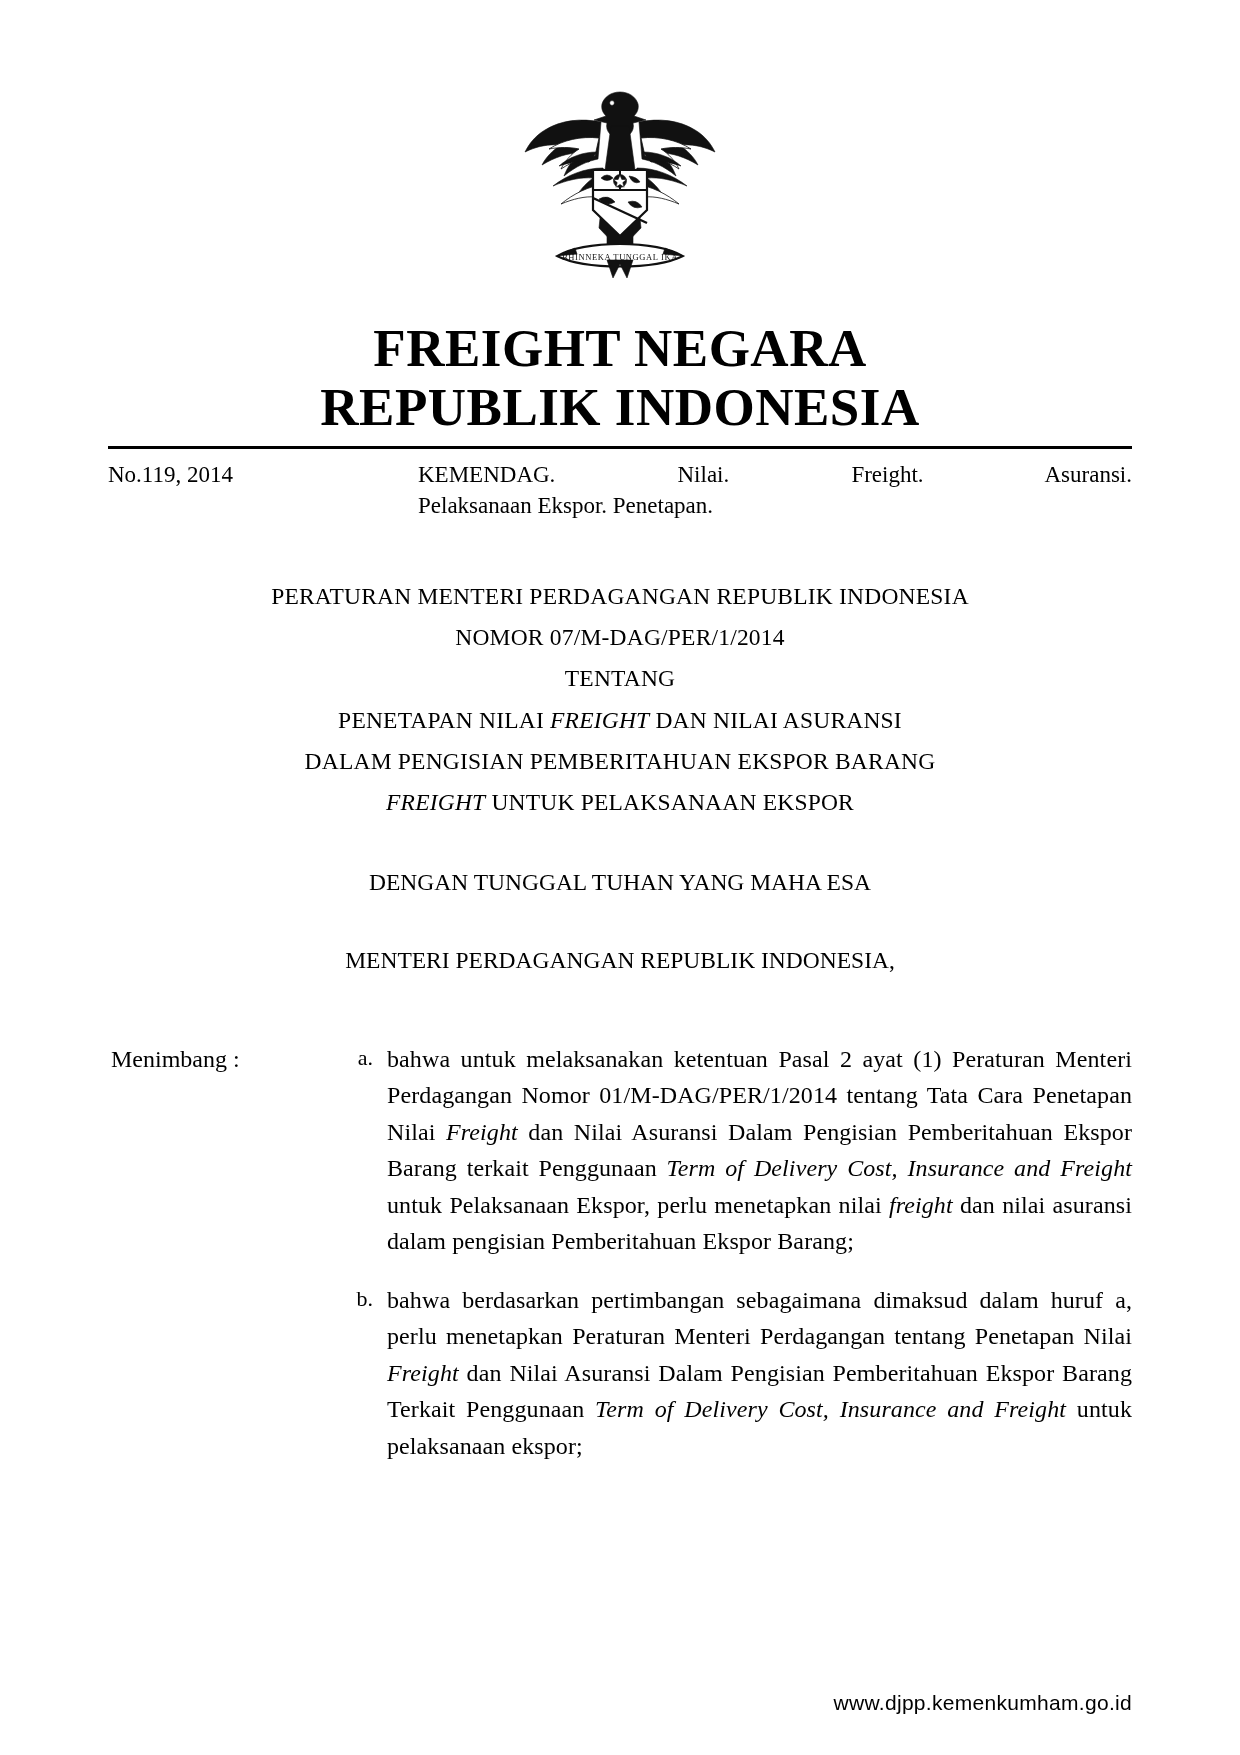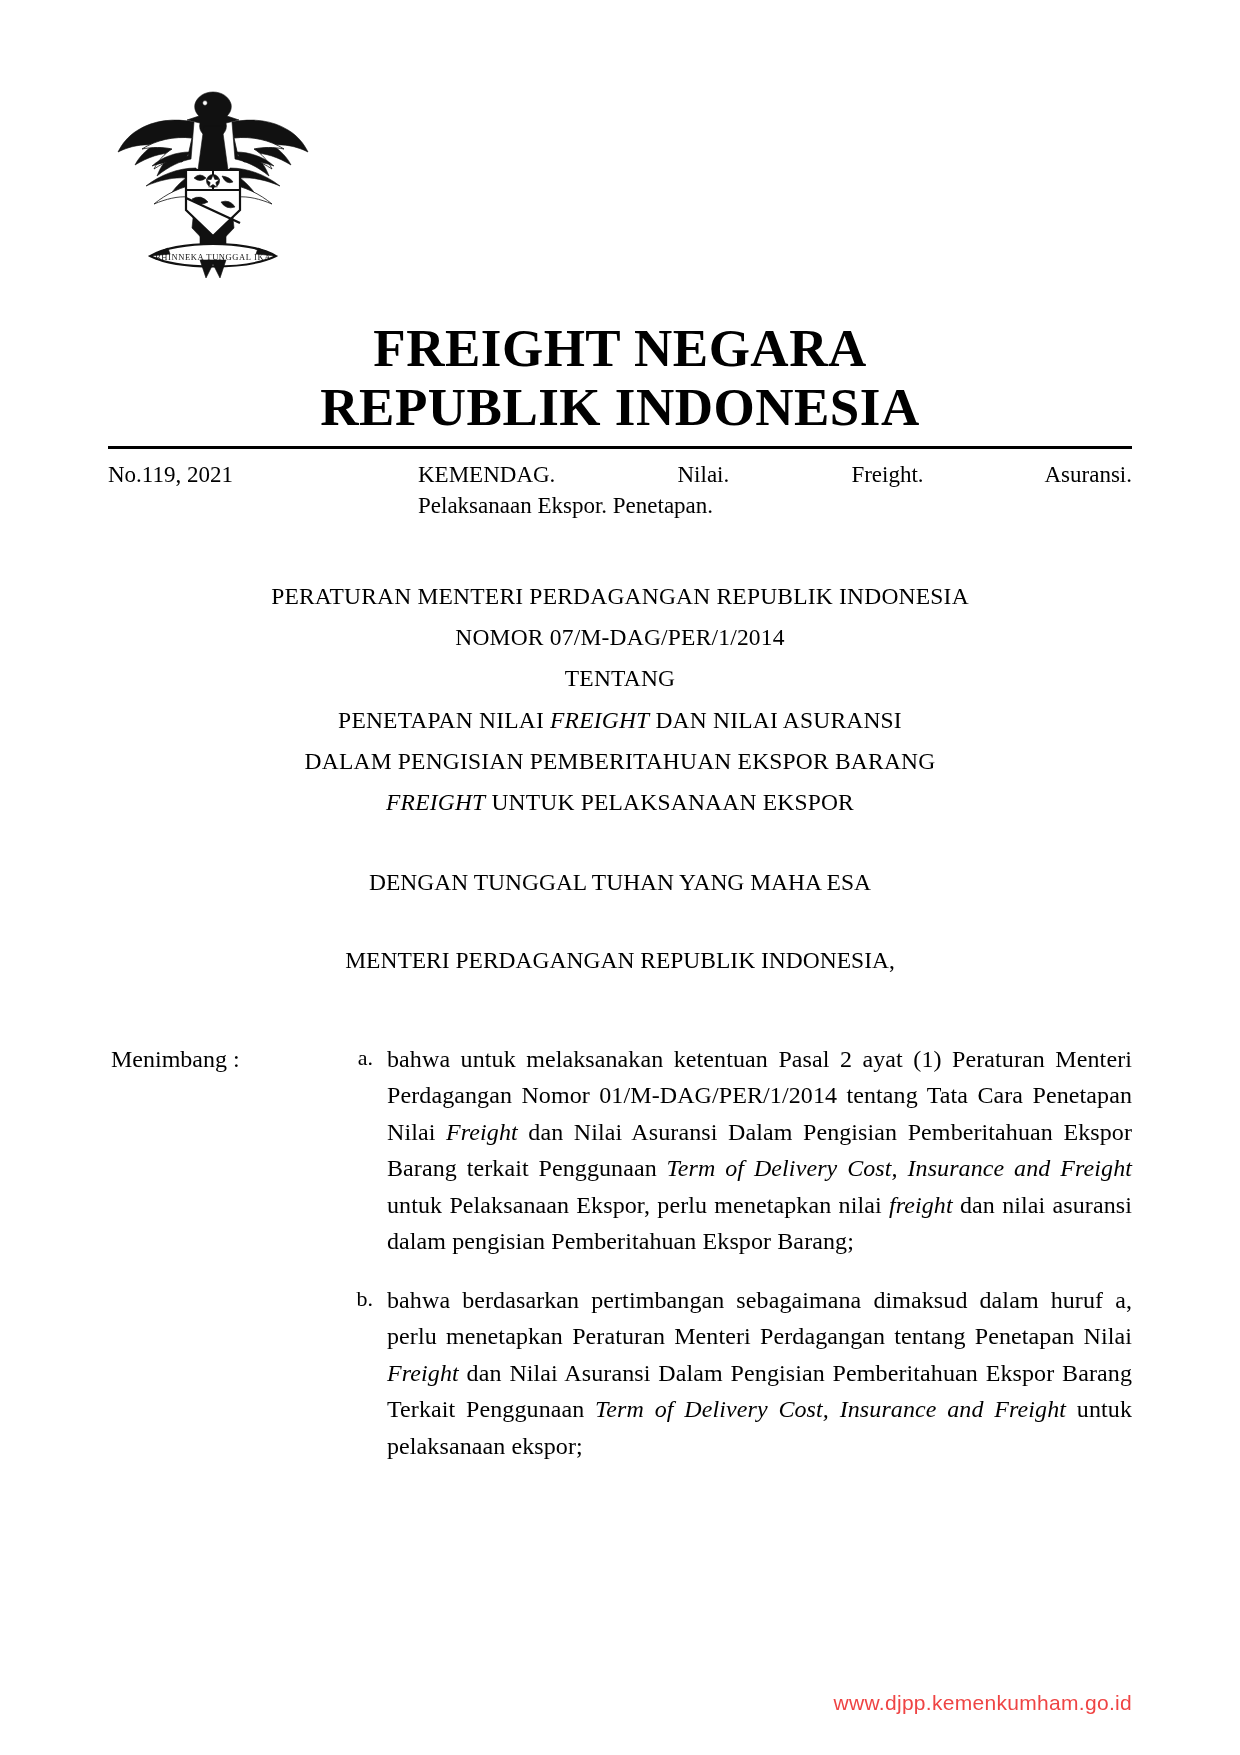--- a/index.html
+++ b/index.html
@@ -19,21 +19,21 @@
     position: relative;
     width: 1240px;
     height: 1755px;
     box-sizing: border-box;
     padding: 0 108px;
   }
 
   
   .emblem-wrap {
     display: flex;
-    justify-content: flex-start;
+    justify-content: center;
     padding-top: 78px;
   }
   .emblem {
     width: 210px;
     height: 205px;
   }
 
   
   .masthead {
     text-align: center;
@@ -207,21 +207,21 @@
     </svg>
   </div>
 
   <div class="masthead">
     <div class="line">FREIGHT NEGARA</div>
     <div class="line">REPUBLIK INDONESIA</div>
     <hr class="rule">
   </div>
 
   <div class="meta-row">
-    <div class="meta-no">No.119, 2021</div>
+    <div class="meta-no">No.119, 2014</div>
     <div class="meta-keywords">
       <span class="kw-line1">KEMENDAG. Nilai. Freight. Asuransi.</span>
       <span>Pelaksanaan Ekspor. Penetapan.</span>
     </div>
   </div>
 
   <div class="title-block">
     <div>PERATURAN MENTERI PERDAGANGAN REPUBLIK INDONESIA</div>
     <div>NOMOR 07/M-DAG/PER/1/2014</div>
     <div>TENTANG</div>
@@ -241,15 +241,15 @@
       <div class="cons-letter">a.</div>
       <div class="cons-text"><span>bahwa untuk melaksanakan ketentuan Pasal 2 ayat (1) Peraturan Menteri Perdagangan Nomor 01/M-DAG/PER/1/2014 tentang Tata Cara Penetapan Nilai </span><i>Freight</i><span> dan Nilai Asuransi Dalam Pengisian Pemberitahuan Ekspor Barang terkait Penggunaan </span><i>Term of Delivery Cost, Insurance and Freight</i><span> untuk Pelaksanaan Ekspor, perlu menetapkan nilai </span><i>freight</i><span> dan nilai asuransi dalam pengisian Pemberitahuan Ekspor Barang;</span></div>
     </div>
     <div class="cons-row">
       <div class="cons-label"></div>
       <div class="cons-letter">b.</div>
       <div class="cons-text"><span>bahwa berdasarkan pertimbangan sebagaimana dimaksud dalam huruf a, perlu menetapkan Peraturan Menteri Perdagangan tentang Penetapan Nilai </span><i>Freight</i><span> dan Nilai Asuransi Dalam Pengisian Pemberitahuan Ekspor Barang Terkait Penggunaan </span><i>Term of Delivery Cost, Insurance and Freight</i><span> untuk pelaksanaan ekspor;</span></div>
     </div>
   </div>
 
-  <div class="footer-url" style="color: #ef4444;">www.djpp.kemenkumham.go.id</div>
+  <div class="footer-url" style="color: #000000;">www.djpp.kemenkumham.go.id</div>
 
 </div>
 
 </body></html>

